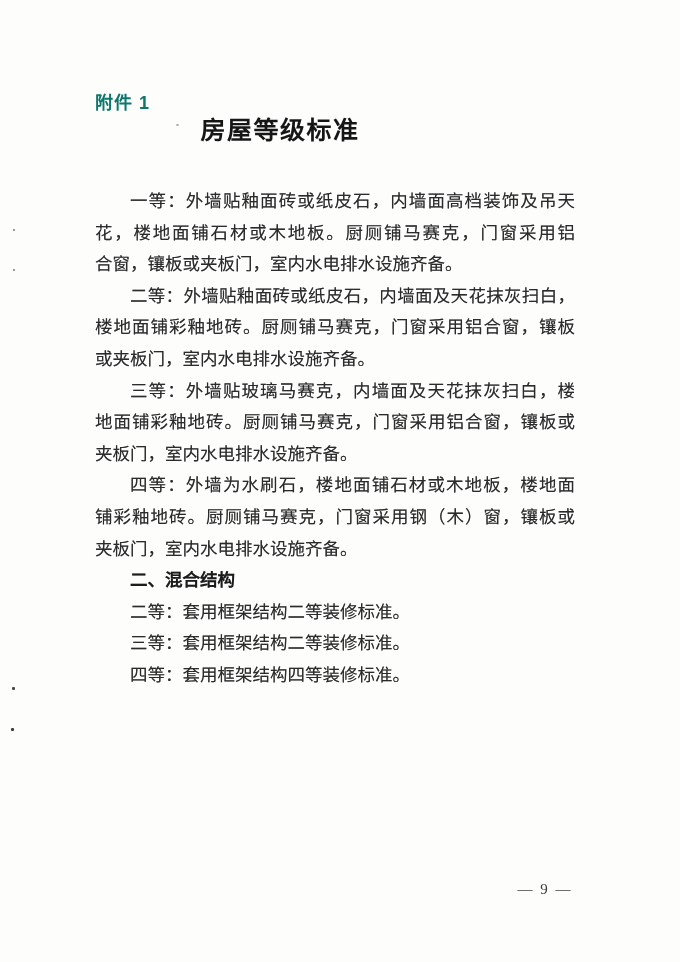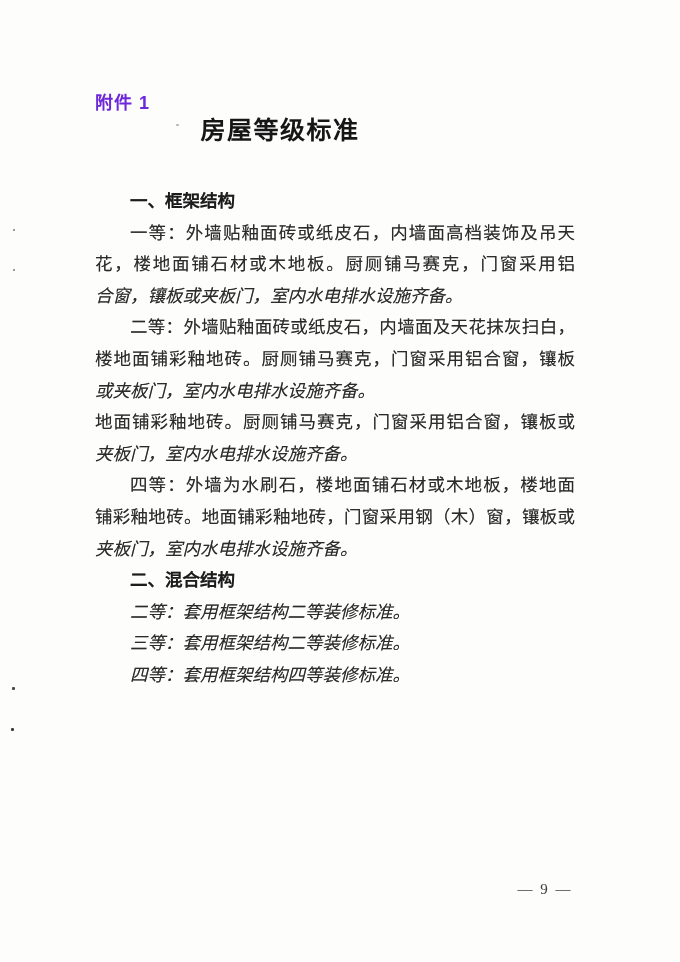--- a/index.html
+++ b/index.html
@@ -18,21 +18,21 @@
   .page{
     position:absolute;inset:0;
   }
   .attachment-label{
     position:absolute;
     left:95px;top:88px;
     font-family:"Liberation Sans","DejaVu Sans",sans-serif;
     font-weight:600;
     font-size:18px;
     letter-spacing:1px;
-    color:#6d28d9;
+    color:#0f766e;
   }
   .doc-title{
     position:absolute;
     left:0;top:110px;width:560px;
     margin:0;
     text-align:center;
     font-family:Liberation Sans, sans-serif;
     font-weight:bold;
     font-size:25px;
     letter-spacing:1.5px;
@@ -44,21 +44,21 @@
     width:480px;
     font-size:17.5px;
     line-height:31.6px;
     text-shadow:0 0 .4px rgba(40,40,40,.45);
   }
   .line{
     text-align:justify;
     text-align-last:justify;
   }
   .line.first{ text-indent:2em; }
-  .line.last{ text-align-last:left;font-style:italic; }
+  .line.last{ text-align-last:left; }
   .heading{
     font-family:"Liberation Sans","DejaVu Sans",sans-serif;
     font-weight:bold;
     text-indent:2em;
     text-align:left;
     text-align-last:left;
     color:#1c1c1c;
   }
   .page-number{
     position:absolute;
@@ -83,31 +83,31 @@
 </head>
 <body>
 
 <div class="page">
 
   <div class="attachment-label">附件 1</div>
 
   <h1 class="doc-title">房屋等级标准</h1>
 
   <div class="doc-body">
-      <div class="line heading">一、框架结构</div>
       <div class="line first">一等：外墙贴釉面砖或纸皮石，内墙面高档装饰及吊天</div>
       <div class="line">花，楼地面铺石材或木地板。厨厕铺马赛克，门窗采用铝</div>
       <div class="line last">合窗，镶板或夹板门，室内水电排水设施齐备。</div>
       <div class="line first">二等：外墙贴釉面砖或纸皮石，内墙面及天花抹灰扫白，</div>
       <div class="line">楼地面铺彩釉地砖。厨厕铺马赛克，门窗采用铝合窗，镶板</div>
       <div class="line last">或夹板门，室内水电排水设施齐备。</div>
+      <div class="line first">三等：外墙贴玻璃马赛克，内墙面及天花抹灰扫白，楼</div>
       <div class="line">地面铺彩釉地砖。厨厕铺马赛克，门窗采用铝合窗，镶板或</div>
       <div class="line last">夹板门，室内水电排水设施齐备。</div>
       <div class="line first">四等：外墙为水刷石，楼地面铺石材或木地板，楼地面</div>
-      <div class="line">铺彩釉地砖。地面铺彩釉地砖，门窗采用钢（木）窗，镶板或</div>
+      <div class="line">铺彩釉地砖。厨厕铺马赛克，门窗采用钢（木）窗，镶板或</div>
       <div class="line last">夹板门，室内水电排水设施齐备。</div>
       <div class="line heading">二、混合结构</div>
       <div class="line first last">二等：套用框架结构二等装修标准。</div>
       <div class="line first last">三等：套用框架结构二等装修标准。</div>
       <div class="line first last">四等：套用框架结构四等装修标准。</div>
     </div>
 
   <span class="speck s1"></span>
   <span class="speck s2"></span>
   <span class="speck s3"></span>

